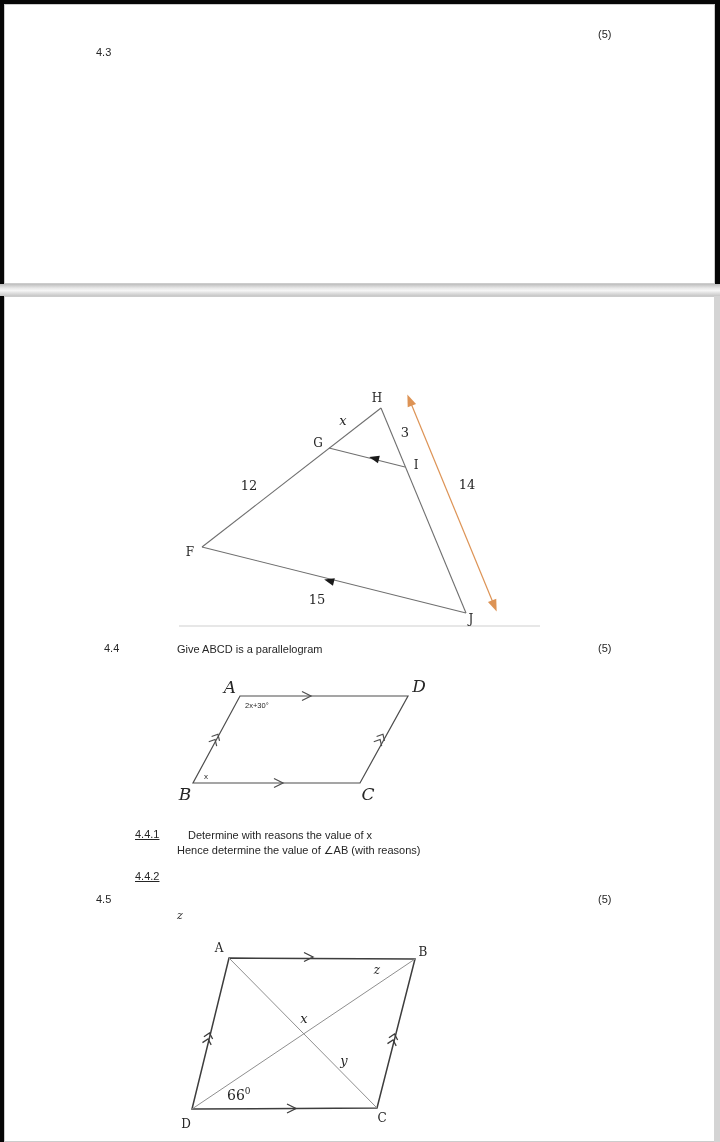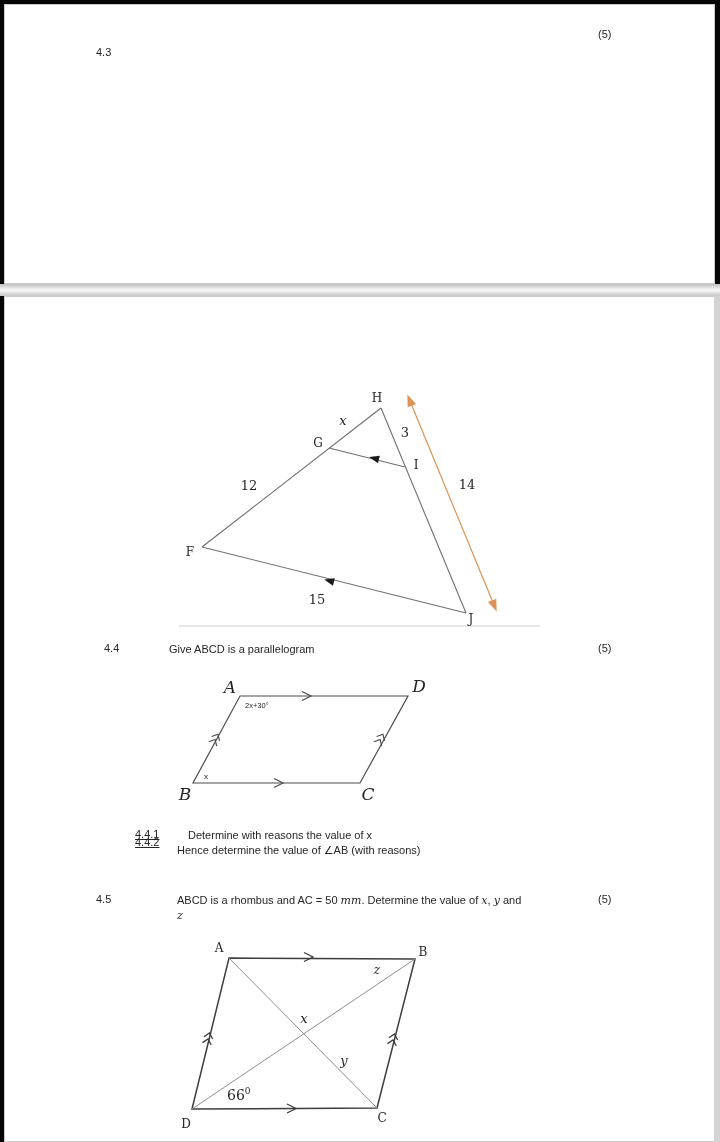--- a/index.html
+++ b/index.html
@@ -57,21 +57,21 @@
     <text class="ser" x="20" y="176" font-size="12" text-anchor="middle">F</text>
     <text class="ser" x="301" y="243" font-size="12" text-anchor="middle">J</text>
     <text class="ser it" x="173" y="45" font-size="13" text-anchor="middle">x</text>
     <text class="ser" x="235" y="57" font-size="13" text-anchor="middle">3</text>
     <text class="ser" x="79" y="110" font-size="13" text-anchor="middle">12</text>
     <text class="ser" x="297" y="109" font-size="13" text-anchor="middle">14</text>
     <text class="ser" x="147" y="224" font-size="13" text-anchor="middle">15</text>
   </svg>
 
   <div class="qnum" style="left:104px;top:642px;">4.4</div>
-  <div class="qrow" style="left:169px;top:642px;">Give ABCD is a parallelogram</div>
+  <div class="qrow" style="left:177px;top:642px;">Give ABCD is a parallelogram</div>
   <div class="marks" style="left:598px;top:642px;">(5)</div>
 
   <svg style="position:absolute;left:160px;top:670px;" width="300" height="140" viewBox="0 0 300 140">
     <polygon points="80,26 248,26 200,113 33,113" fill="none" stroke="#4d4d4d" stroke-width="1.2"></polygon>
 
     <path d="M142,21.5 L151,26 L142,30.5" fill="none" stroke="#4d4d4d" stroke-width="1.2"></path>
     <path d="M114,108.5 L123,113 L114,117.5" fill="none" stroke="#4d4d4d" stroke-width="1.2"></path>
 
     <g transform="translate(57,66) rotate(-61.6)" stroke="#4d4d4d" stroke-width="1.2" fill="none">
       <path d="M-3,-4.5 L2,0 L-3,4.5"></path>
@@ -85,27 +85,24 @@
     <text class="ser it" x="70" y="23" font-size="17" text-anchor="middle">A</text>
     <text class="ser it" x="259" y="22" font-size="17" text-anchor="middle">D</text>
     <text class="ser it" x="25" y="130" font-size="17" text-anchor="middle">B</text>
     <text class="ser it" x="208" y="130" font-size="17" text-anchor="middle">C</text>
     <text x="85" y="38" font-size="7.5">2x+30°</text>
     <text x="44" y="109" font-size="8">x</text>
   </svg>
 
   <div class="qnum" style="left:135px;top:828px;text-decoration:underline;">4.4.1</div>
   <div class="qrow" style="left:188px;top:828px;">Determine with reasons the value of x</div>
-  <div class="qnum" style="left:135px;top:836px;text-decoration:underline;">4.4.2</div>
+  <div class="qnum" style="left:135px;top:870px;text-decoration:underline;">4.4.2</div>
   <div class="qrow" style="left:177px;top:843px;">Hence determine the value of ∠AB (with reasons)</div>
 
   <div class="qnum" style="left:96px;top:893px;text-align:right;">4.5</div>
-  <div class="qrow" style="left:177px;top:893px;">
-    <span>ABCD is a rhombus and AC = 50 </span><span class="ser it">mm</span><span>. Determine the value of </span><span class="ser it">x</span><span>, </span><span class="ser it">y</span><span> and</span>
-  </div>
   <div class="qrow ser it" style="left:177px;top:908px;">z</div>
   <div class="marks" style="left:598px;top:893px;">(5)</div>
 
   <svg style="position:absolute;left:150px;top:930px;" width="330" height="212" viewBox="0 0 330 212">
     <polygon points="79,28 265,29 227,178 42,179" fill="none" stroke="#3d3d3d" stroke-width="1.5"></polygon>
     <line x1="79" y1="28" x2="227" y2="178" stroke="#8f8f8f" stroke-width="1"></line>
     <line x1="42" y1="179" x2="265" y2="29" stroke="#8f8f8f" stroke-width="1"></line>
 
     <path d="M154,22.5 L163,27 L154,31.5" fill="none" stroke="#3d3d3d" stroke-width="1.3"></path>
     <path d="M137,174 L146,178.5 L137,183" fill="none" stroke="#3d3d3d" stroke-width="1.3"></path>

